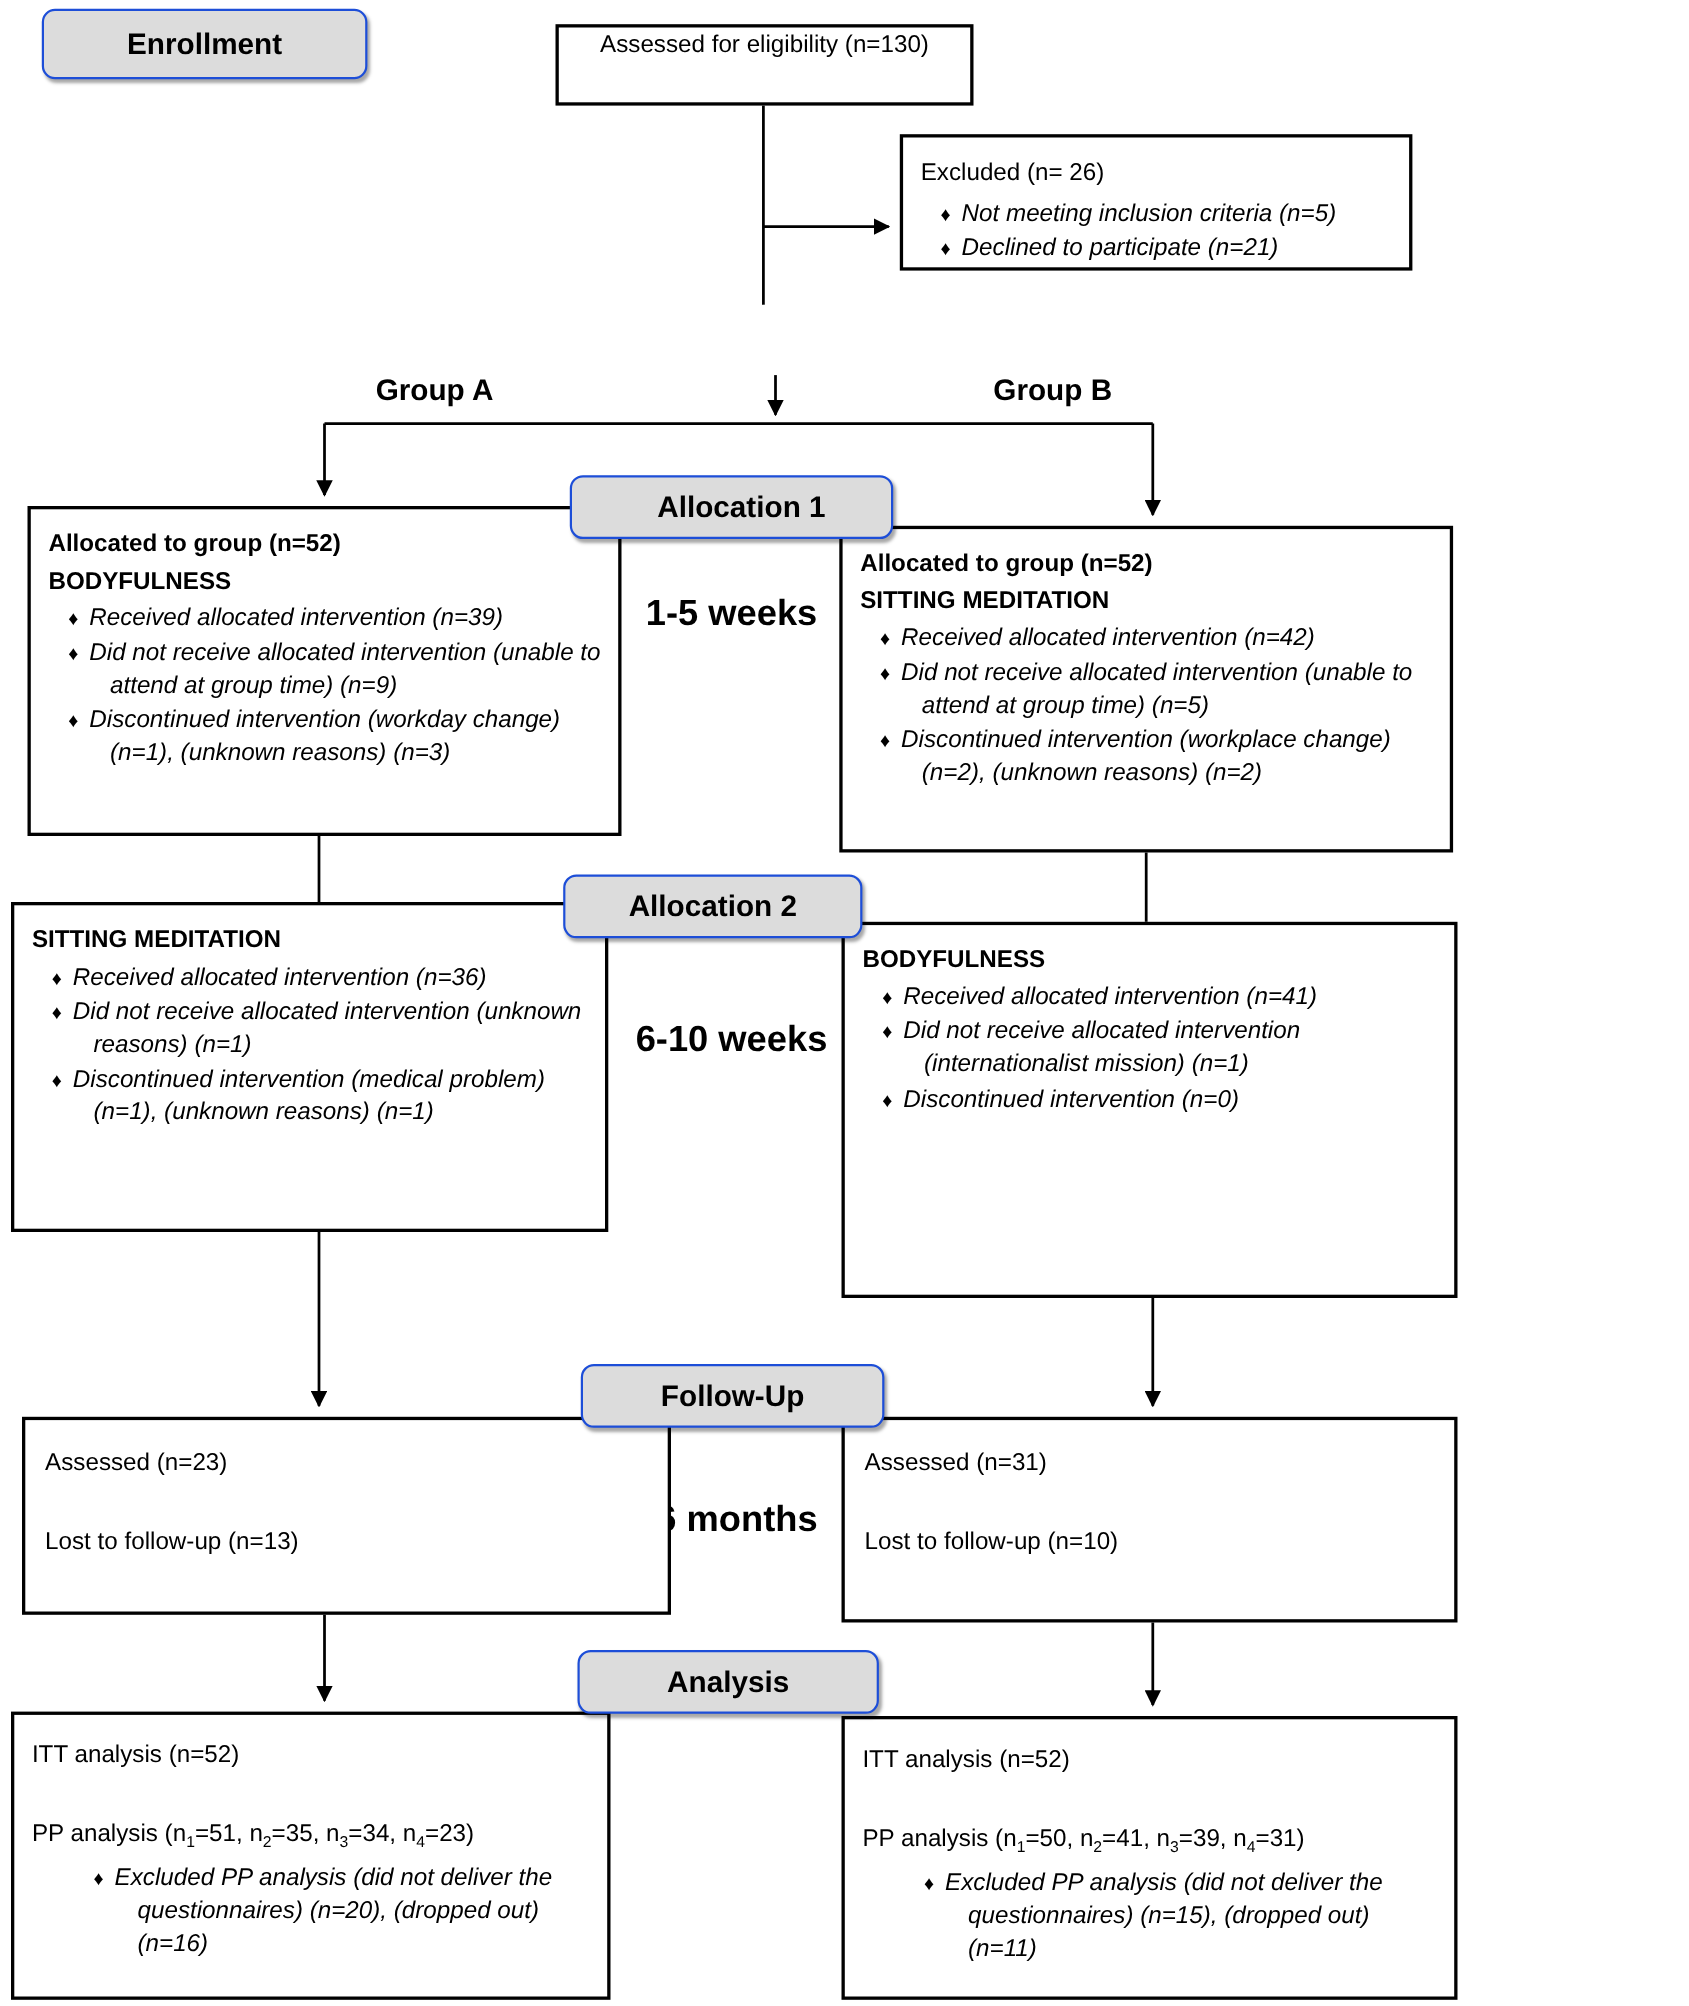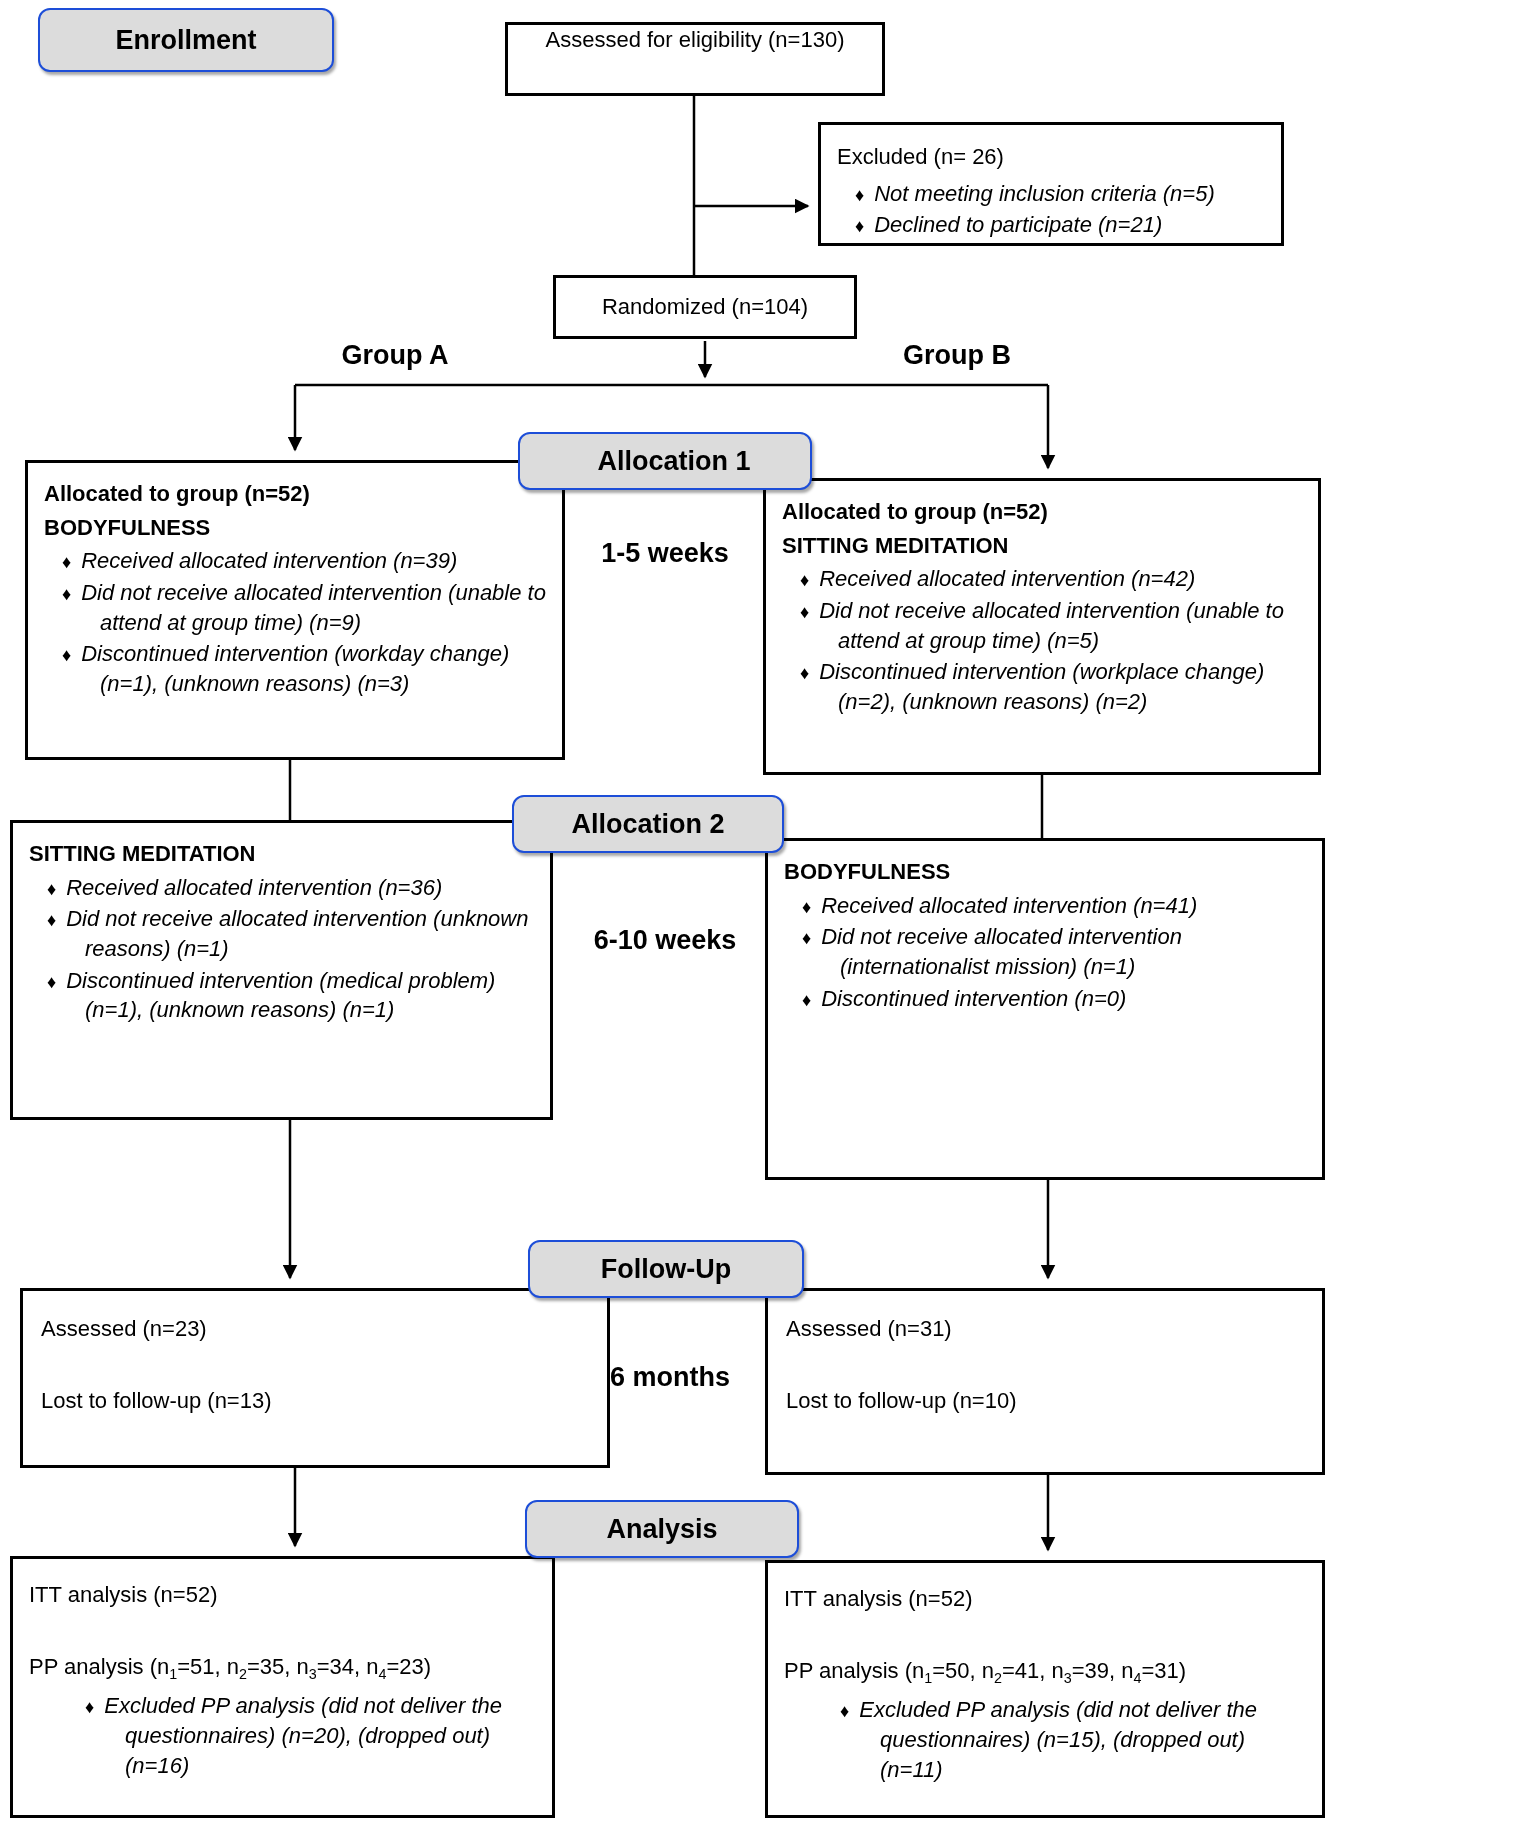--- a/index.html
+++ b/index.html
@@ -30,21 +30,21 @@
   #box-alloc1-right{left:763px;top:478px;width:558px;height:297px;padding:12px 16px;}
   #box-alloc2-left{left:10px;top:820px;width:543px;height:300px;padding:12px 16px;}
   #box-alloc2-right{left:765px;top:838px;width:560px;height:342px;padding:12px 16px;}
   #box-followup-left{left:20px;top:1288px;width:590px;height:180px;padding:16px 18px;}
   #box-followup-right{left:765px;top:1288px;width:560px;height:187px;padding:16px 18px;}
   #box-analysis-left{left:10px;top:1556px;width:545px;height:262px;padding:14px 16px;}
   #box-analysis-right{left:765px;top:1560px;width:560px;height:258px;padding:14px 16px;}
   .side-label{position:absolute;z-index:1;font-weight:bold;font-size:27px;text-align:center;}
   #label-group-a{left:320px;top:340px;width:150px;}
   #label-group-b{left:882px;top:340px;width:150px;}
-  .period{position:absolute;z-index:1;font-weight:bold;font-size:27px;text-align:center;}
+  .period{position:absolute;z-index:1;font-weight:bold;font-size:33px;text-align:center;}
   #period-allocation1{left:580px;top:538px;width:170px;}
   #period-allocation2{left:575px;top:925px;width:180px;}
   #period-followup{left:585px;top:1362px;width:170px;}
   .box .line{margin:7px 0;}
   .box .line.bold{font-weight:bold;margin:4px 0;}
   .box .line.bullet{padding-left:56px;text-indent:-38px;margin:2px 0;font-style:italic;}
   .box .line.indent{padding-left:96px;text-indent:-40px;}
   .box .line.gap{margin-top:42px;}
   .bullet-char{font-size:0.82em;margin-right:10px;}
   sub{font-size:0.65em;}
@@ -81,23 +81,20 @@
   <div class="box" id="box-assessed">
     <span>Assessed for eligibility (n=130)</span>
   </div>
 
   <div class="box" id="box-excluded">
       <div class="line plain">Excluded (n= 26)</div>
       <div class="line bullet"><span class="bullet-char">♦</span>Not meeting inclusion criteria (n=5)</div>
       <div class="line bullet"><span class="bullet-char">♦</span>Declined to participate (n=21)</div>
     </div>
 
-  <div class="box" id="box-randomized">
-    <span>Randomized (n=104)</span>
-  </div>
 
   <div class="side-label" id="label-group-a">Group A</div>
   <div class="side-label" id="label-group-b">Group B</div>
 
   <div class="pill" id="pill-allocation1">
     <span>Allocation 1</span>
   </div>
   <div class="box" id="box-alloc1-left">
       <div class="line bold">Allocated to group (n=52)</div>
       <div class="line bold">BODYFULNESS</div>

